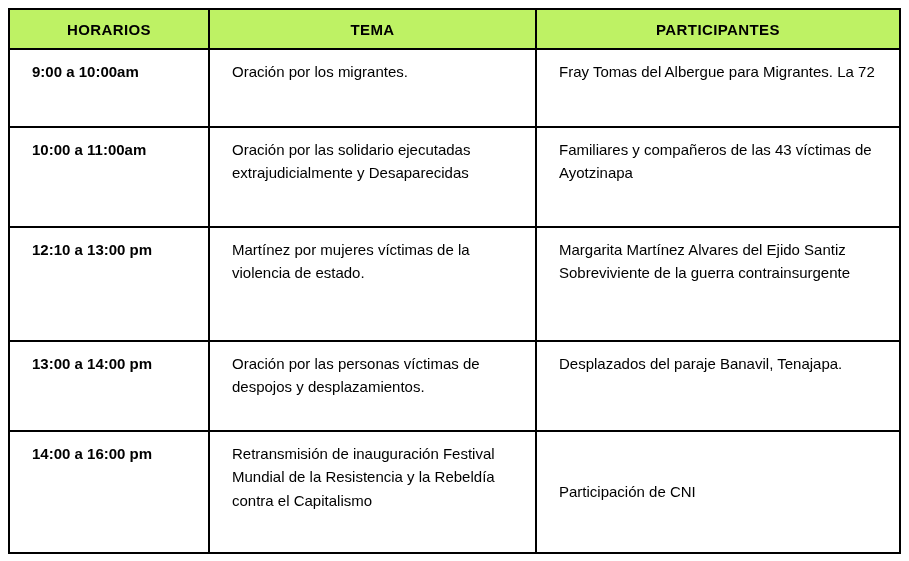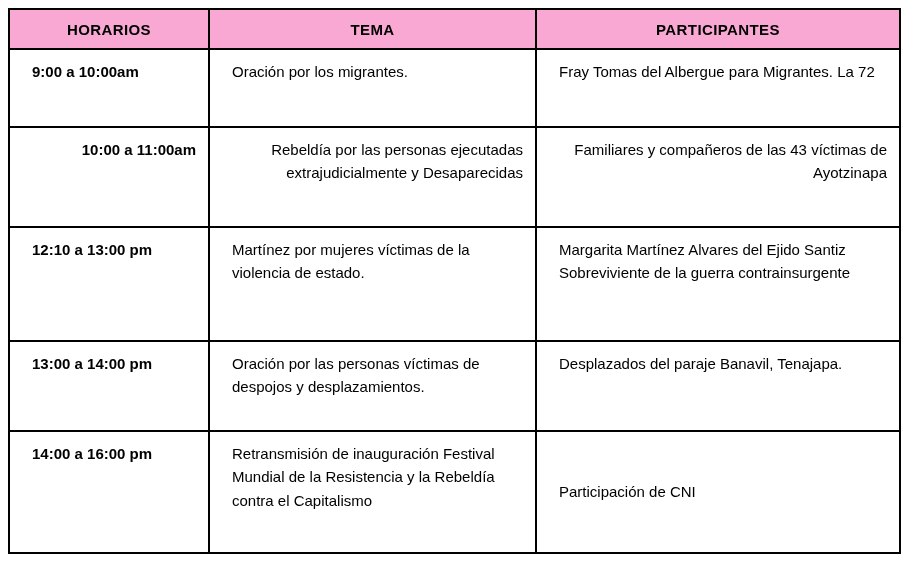--- a/index.html
+++ b/index.html
@@ -26,21 +26,21 @@
     height: 545px;
     border-collapse: collapse;
     table-layout: fixed;
     border: 2px solid #000000;
   }
   table.schedule col.c-horarios { width: 200px; }
   table.schedule col.c-tema { width: 327px; }
   table.schedule col.c-part { width: 364px; }
 
   table.schedule th {
-    background: #f9a8d4;
+    background: #bef264;
     color: #000000;
     font-weight: bold;
     font-size: 15px;
     letter-spacing: 0.4px;
     text-align: center;
     border: 2px solid #000000;
     height: 34px;
     padding: 2px 4px;
   }
   table.schedule td {
@@ -59,21 +59,21 @@
   }
   td.tema {
     font-size: 15px;
     margin-left: 36px;
   }
   td.part {
     font-size: 15px;
     padding-left: 14px;
   }
   tr.r-0 td { height: 56px; }
-  tr.r-1 td { height: 78px; text-align: right; }
+  tr.r-1 td { height: 78px; }
   tr.r-2 td { height: 78px; }
   tr.r-3 td { height: 92px; }
   tr.r-4 td { height: 68px; }
   tr.r-5 td { height: 100px; }
 
   td.part.vcenter {
     vertical-align: middle;
   }
 </style>
 </head>
@@ -94,21 +94,21 @@
       </tr>
     </thead>
     <tbody>
       <tr class="r-0">
         <td class="time">9:00 a 10:00am</td>
         <td class="tema">Oración por los migrantes.</td>
         <td class="part">Fray Tomas del Albergue para Migrantes. La 72</td>
       </tr>
       <tr class="r-1">
         <td class="time">10:00 a 11:00am</td>
-        <td class="tema">Rebeldía por las personas ejecutadas extrajudicialmente y Desaparecidas</td>
+        <td class="tema">Oración por las solidario ejecutadas extrajudicialmente y Desaparecidas</td>
         <td class="part">Familiares y compañeros de las 43 víctimas de Ayotzinapa</td>
       </tr>
       <tr class="r-3">
         <td class="time">12:10 a 13:00 pm</td>
         <td class="tema">Martínez por mujeres víctimas de la violencia de estado.</td>
         <td class="part">Margarita Martínez Alvares del Ejido Santiz Sobreviviente de la guerra contrainsurgente</td>
       </tr>
       <tr class="r-4">
         <td class="time">13:00 a 14:00 pm</td>
         <td class="tema">Oración por las personas víctimas de despojos y desplazamientos.</td>

